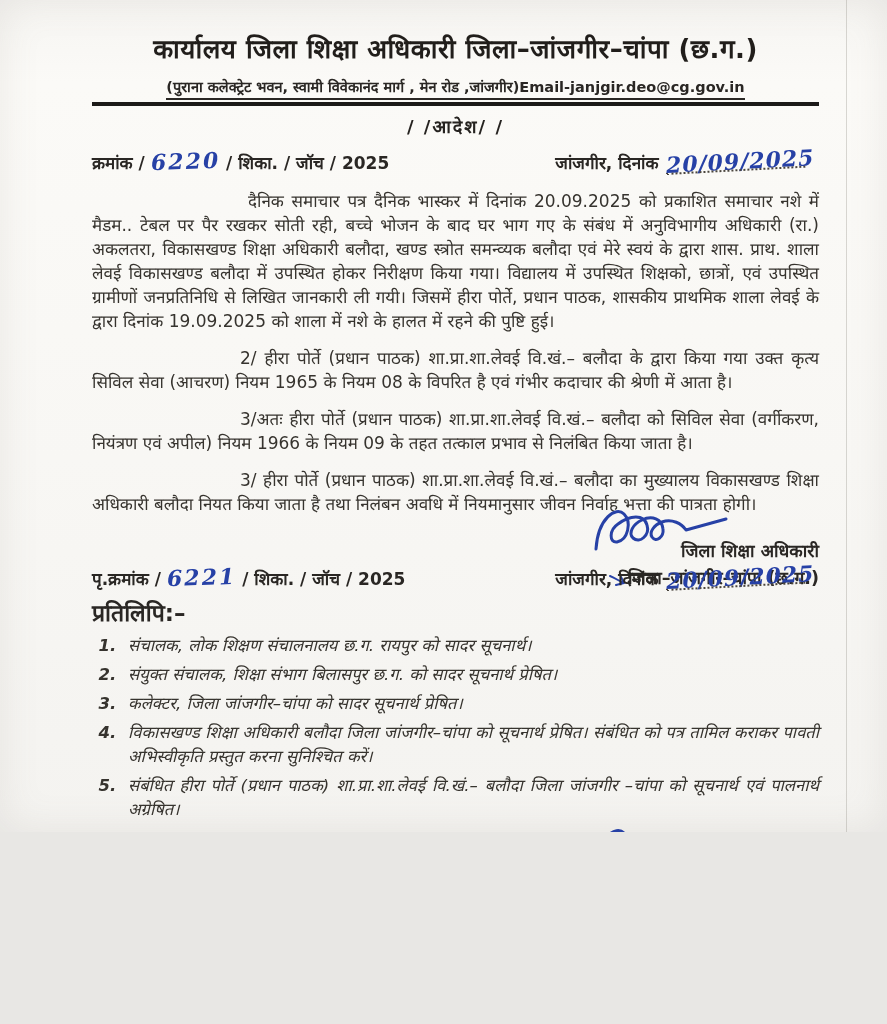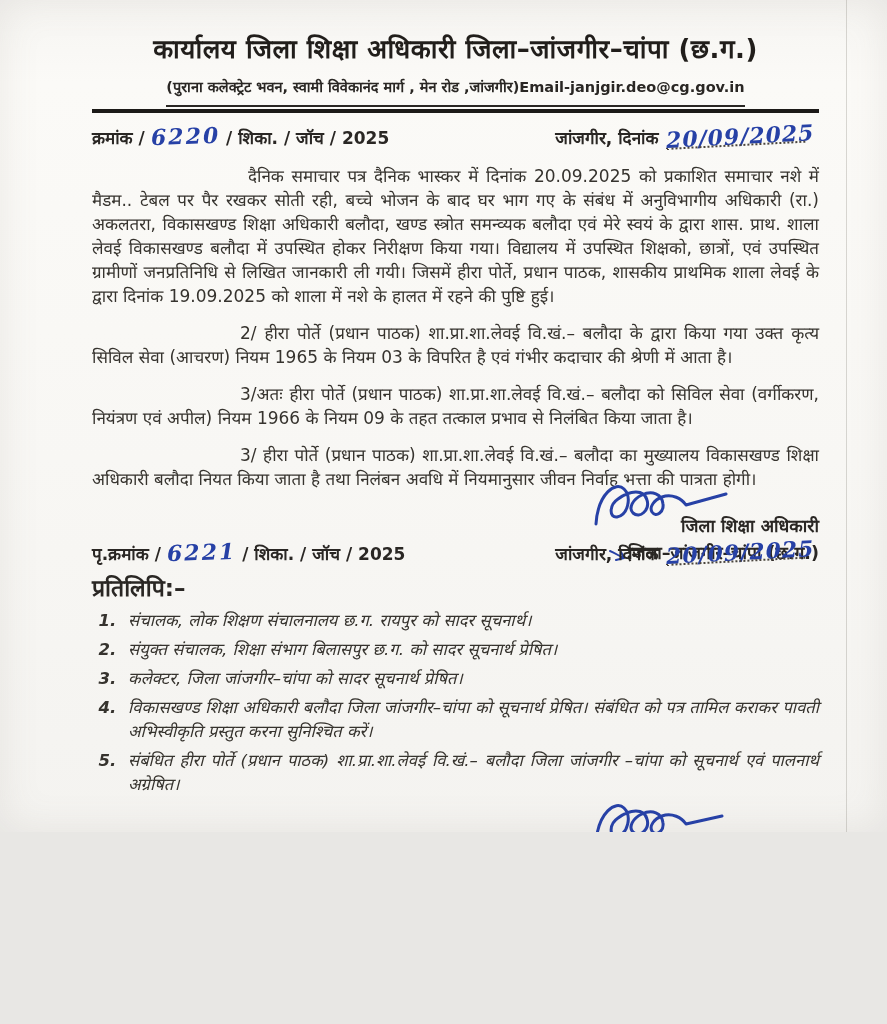--- a/index.html
+++ b/index.html
@@ -29,21 +29,21 @@
     font-size: 26px;
     font-weight: bold;
     color: #211e1b;
     letter-spacing: 0.5px;
   }
   .address-row { text-align: center; margin-top: 10px; }
   .address-inner {
     display: inline-block;
     font-size: 14.5px; font-weight: bold; color: #2a2724;
     border-bottom: 2px solid #2a2724;
-    padding-bottom: 9px;
+    padding-bottom: 2px;
   }
   .thick-rule {
     height: 4px; background: #1c1a18;
     margin-top: 2px; border: 0;
   }
   .order-heading {
     text-align: center;
     font-size: 18px; font-weight: bold; color: #262320;
     margin-top: 4px; letter-spacing: 2px;
   }
@@ -107,33 +107,34 @@
 <body>
 
 <div class="paper">
   <div class="edge-line"></div>
 
   <h1 class="title">कार्यालय जिला शिक्षा अधिकारी जिला–जांजगीर–चांपा (छ.ग.)</h1>
   <div class="address-row">
     <span class="address-inner"><span>(पुराना कलेक्ट्रेट भवन, स्वामी विवेकानंद मार्ग , मेन रोड ,जांजगीर)</span><span>Email-janjgir.deo@cg.gov.in</span></span>
   </div>
   <hr class="thick-rule">
+  <div class="order-heading">/ /आदेश/ /</div>
 
   <div class="ref-row">
     <div class="ref-left">
       <span>क्रमांक /</span><span class="hand hand-number">6220</span><span>/ शिका. / जॉच  / 2025</span>
     </div>
     <div class="ref-right">
       <span>जांजगीर, दिनांक</span>
       <span class="hand hand-date">20/09/2025</span>
     </div>
   </div>
 
   <p class="para body-text indent-lg">दैनिक समाचार पत्र दैनिक भास्कर में दिनांक 20.09.2025 को प्रकाशित समाचार नशे में मैडम.. टेबल पर पैर रखकर सोती रही, बच्चे भोजन के बाद घर भाग गए के संबंध में अनुविभागीय अधिकारी (रा.) अकलतरा, विकासखण्ड शिक्षा अधिकारी बलौदा, खण्ड स्त्रोत समन्व्यक बलौदा एवं मेरे स्वयं के द्वारा शास. प्राथ. शाला लेवई विकासखण्ड बलौदा में उपस्थित होकर निरीक्षण किया गया। विद्यालय में उपस्थित शिक्षको, छात्रों, एवं उपस्थित ग्रामीणों जनप्रतिनिधि से लिखित जानकारी ली गयी। जिसमें हीरा पोर्ते, प्रधान पाठक, शासकीय प्राथमिक शाला लेवई के द्वारा दिनांक 19.09.2025 को शाला में नशे के हालत में रहने की पुष्टि हुई।</p>
-  <p class="para body-text indent-md">2/ हीरा पोर्ते (प्रधान पाठक) शा.प्रा.शा.लेवई वि.खं.– बलौदा के द्वारा किया गया उक्त कृत्य सिविल सेवा (आचरण) नियम 1965 के नियम 03 के विपरित है एवं गंभीर कदाचार की श्रेणी में आता है।</p>
+  <p class="para body-text indent-md">2/ हीरा पोर्ते (प्रधान पाठक) शा.प्रा.शा.लेवई वि.खं.– बलौदा के द्वारा किया गया उक्त कृत्य सिविल सेवा (आचरण) नियम 1965 के नियम 08 के विपरित है एवं गंभीर कदाचार की श्रेणी में आता है।</p>
   <p class="para body-text indent-md">3/अतः हीरा पोर्ते (प्रधान पाठक) शा.प्रा.शा.लेवई वि.खं.– बलौदा को सिविल सेवा (वर्गीकरण, नियंत्रण एवं अपील) नियम 1966 के नियम 09 के तहत तत्काल प्रभाव से निलंबित किया जाता है।</p>
   <p class="para body-text indent-md">3/ हीरा पोर्ते (प्रधान पाठक) शा.प्रा.शा.लेवई वि.खं.– बलौदा का मुख्यालय विकासखण्ड शिक्षा अधिकारी बलौदा नियत किया जाता है तथा निलंबन अवधि में नियमानुसार जीवन निर्वाह भत्ता की पात्रता होगी।</p>
 
   <div class="sig-block mid">
     <svg class="sig-scribble" width="150" height="52" viewBox="0 0 150 52">
       <path d="M12,47 C14,16 32,4 40,12 C48,20 44,38 33,40 C25,41 25,28 34,22 C46,13 60,12 63,23 C66,33 56,42 49,36 C44,31 49,22 58,18 C68,13 78,17 79,27 C80,35 72,41 68,35 C65,30 70,23 78,20 C88,16 98,22 102,28 L142,17" fill="none" stroke="#2741a6" stroke-width="3" stroke-linecap="round" stroke-linejoin="round"></path>
     </svg>
     <div>जिला शिक्षा अधिकारी</div>
     <div class="sig-district">
       <svg class="tick-icon" width="18" height="13" viewBox="0 0 18 13">

